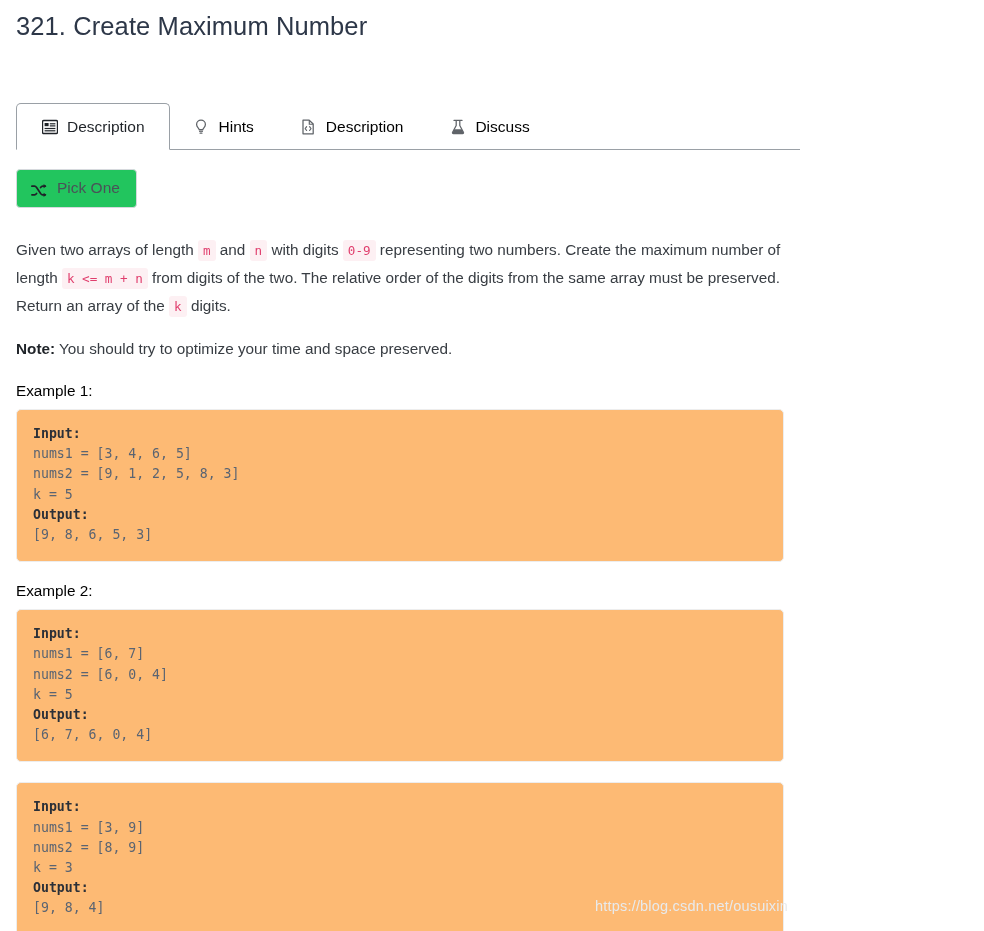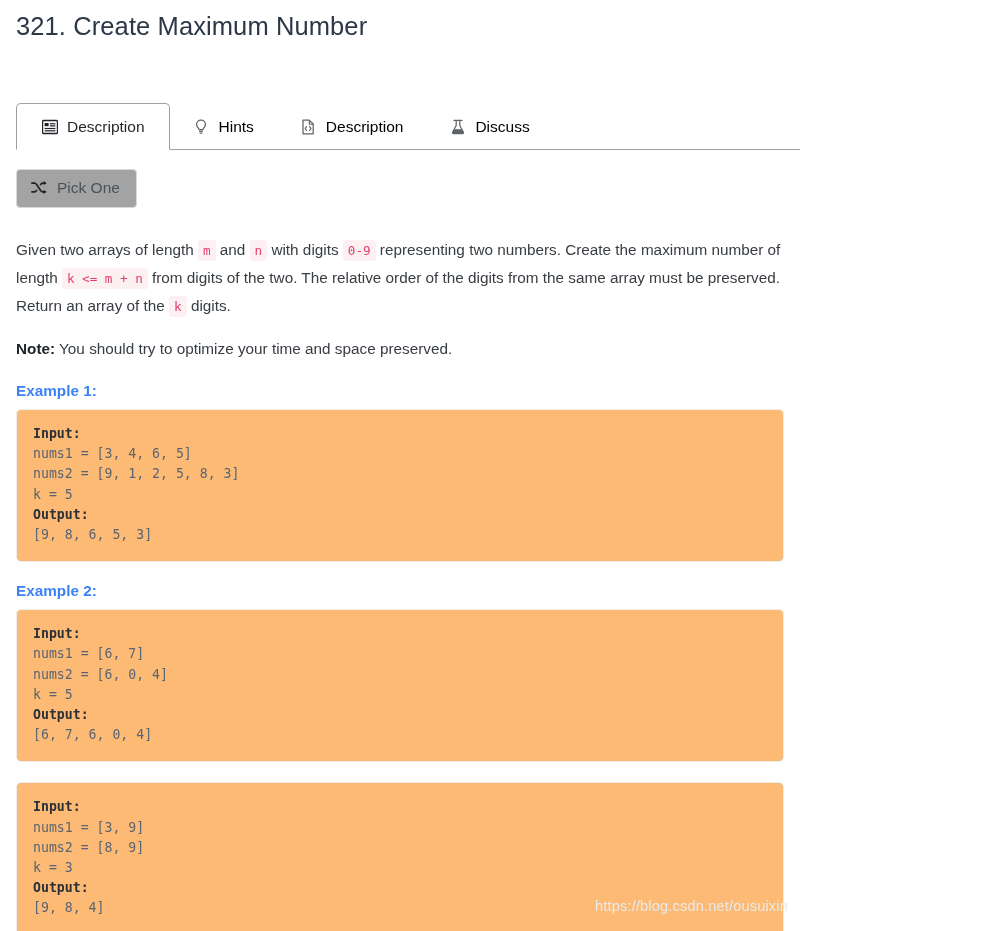--- a/index.html
+++ b/index.html
@@ -79,25 +79,25 @@
     flex: 0 0 auto;
   }
   .tab-icon svg { display: block; }
 
   
   .pick-one-row {
     margin: 19px 0 0 16px;
   }
   .pick-one-btn {
     display: inline-flex;
-    align-items: flex-start;
+    align-items: flex-end;
     gap: 10px;
     border: 1px solid #d6d9dd;
     border-radius: 4px;
-    background: #a3a3a3;
+    background: #22c55e;
     color: #4a5258;
     font-size: 15.5px;
     font-family: "Liberation Sans", sans-serif;
     padding: 9px 16px 9px 14px;
     cursor: pointer;
     line-height: 1.2;
   }
   .pick-one-icon {
     display: inline-flex;
     width: 16px;
@@ -129,22 +129,22 @@
   .note-paragraph {
     font-size: 15.3px;
     line-height: 26px;
     color: #383d43;
     margin: 0 0 20px 0;
   }
   .note-paragraph b { color: #1f2328; font-weight: 700; }
 
   .example-heading {
     font-size: 15.3px;
-    font-weight: 700;
-    color: #3b82f6;
+    font-weight: 400;
+    color: #000000;
     margin: 0 0 9px 0;
   }
   .code-block {
     background: #fdba74;
     border: 1px solid #ededed;
     border-radius: 5px;
     padding: 14px 16px 16px 16px;
     margin: 0 0 20px 0;
     font-family: "DejaVu Sans Mono", "Liberation Mono", monospace;
     font-size: 13.2px;

